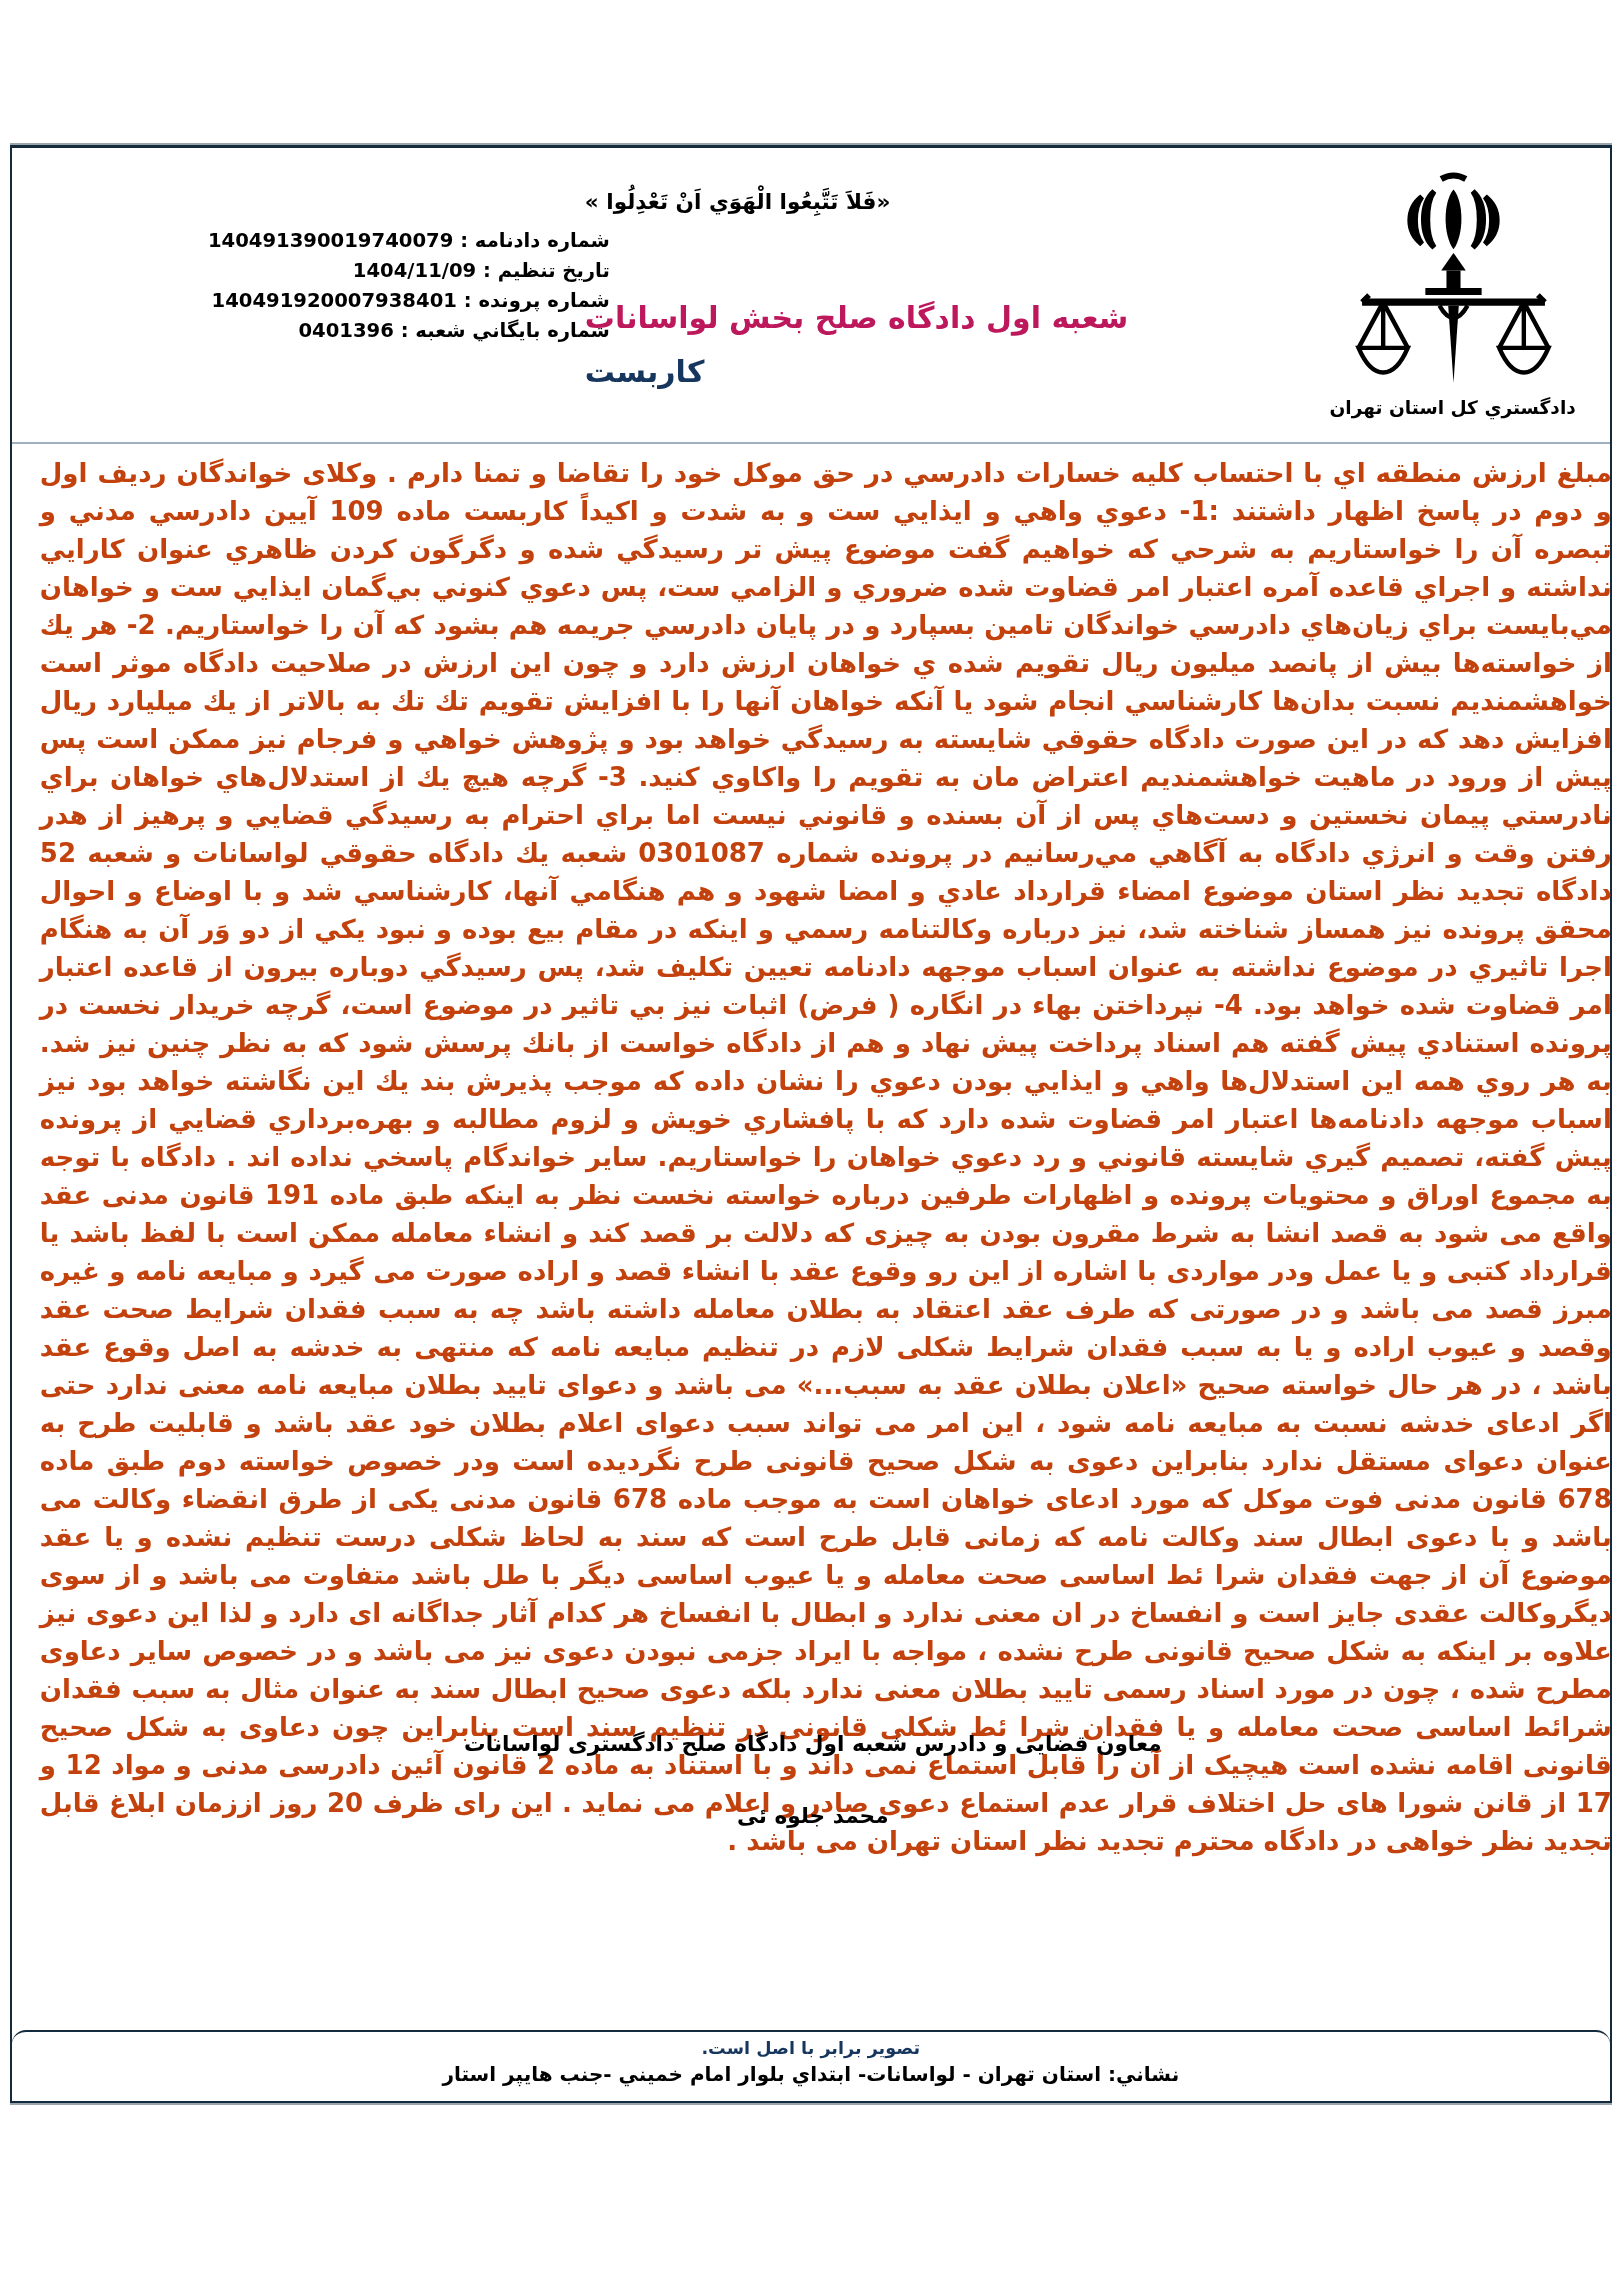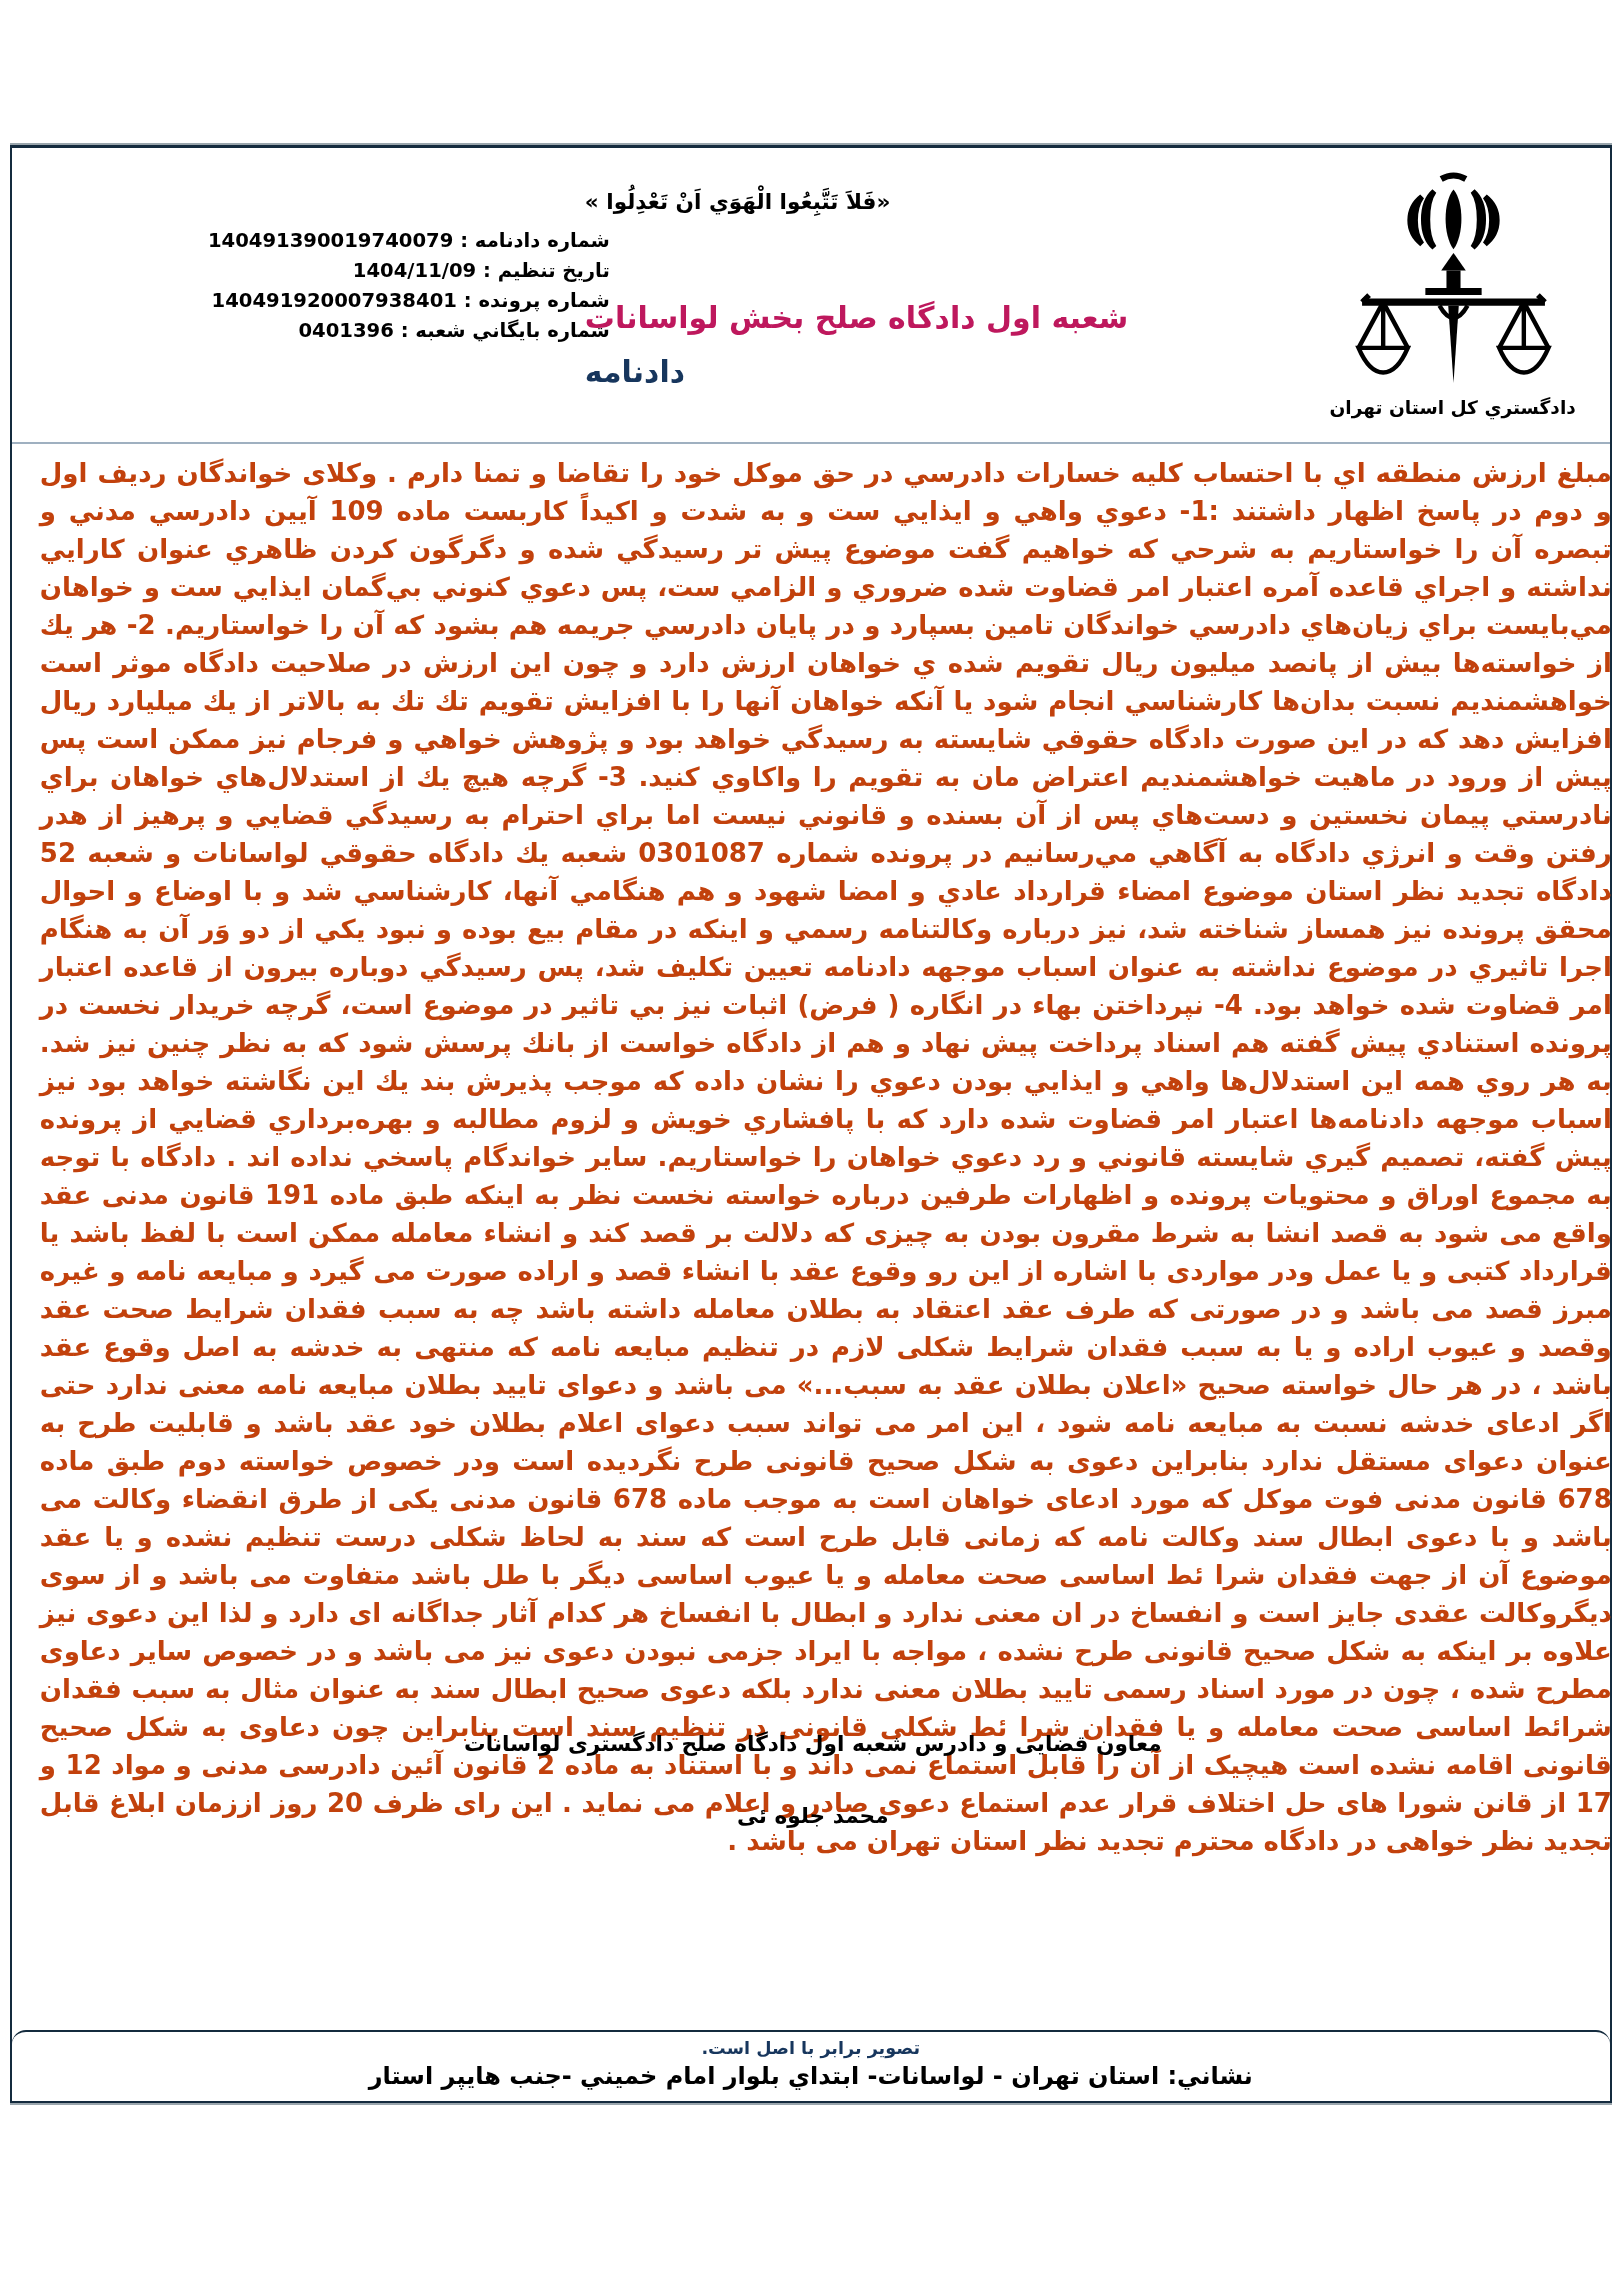--- a/index.html
+++ b/index.html
@@ -42,40 +42,40 @@
     font-size:26px; font-weight:bold; color:#c2410c;
     line-height:38px;
   }
   
   .signature-block { position:absolute; left:0; top:1583px; width:1602px; text-align:center; direction:rtl; color:#000; }
   .sig-role { font-size:21.6px; font-weight:bold;text-align:center; }
   .sig-name { font-size:21.6px; font-weight:bold; margin-top:47px; }
   
   .footer-zone { position:absolute; left:0; bottom:0; width:100%; height:71px; border-top:2.9px solid #142b3e;border-radius:14px; }
   .footer-cert { direction:rtl; text-align:center; font-size:17.6px; font-weight:bold; color:#17365d; margin-top:5.9px; }
-  .footer-address { direction:rtl; text-align:center; font-size:24px; font-weight:bold; color:#000; margin-top:3.9px; }
+  .footer-address { direction:rtl; text-align:center; font-size:20px; font-weight:bold; color:#000; margin-top:3.9px; }
 </style>
 </head>
 <body>
 
 <div class="doc-frame">
 
   <div class="header-zone">
 
     <div class="meta-block">
       <div class="meta-row"><span>شماره دادنامه</span><span> : </span><span>140491390019740079</span></div>
       <div class="meta-row"><span>تاريخ تنظيم</span><span> : </span><span>1404/11/09</span></div>
       <div class="meta-row"><span>شماره پرونده</span><span> : </span><span>140491920007938401</span></div>
       <div class="meta-row"><span>شماره بايگاني شعبه</span><span> : </span><span>0401396</span></div>
     </div>
 
     <div class="center-block">
       <div class="verse">«فَلاَ تَتَّبِعُوا الْهَوَي اَنْ تَعْدِلُوا »</div>
       <div class="court-name">شعبه اول دادگاه صلح بخش لواسانات</div>
-      <div class="doc-title">دادنامه</div>
+      <div class="doc-title">كاربست</div>
     </div>
 
     <div class="logo-block">
       <svg class="logo-svg" viewBox="0 0 120 124" xmlns="http://www.w3.org/2000/svg" fill="none" stroke="#000">
 
         <path d="M53 6 Q60 2 67 6" stroke-width="3.5" fill="none"></path>
         <path d="M60 12 C54 19 54 38 60 46 C66 38 66 19 60 12 Z" fill="#000" stroke="none"></path>
         <path d="M49 13 C41 20 41 38 49 45 C44 38 44 20 49 13 Z" fill="#000" stroke-width="3"></path>
         <path d="M42 16 C33 23 33 36 42 43 C37 36 37 23 42 16 Z" fill="#000" stroke-width="3"></path>
         <path d="M71 13 C79 20 79 38 71 45 C76 38 76 20 71 13 Z" fill="#000" stroke-width="3"></path>

